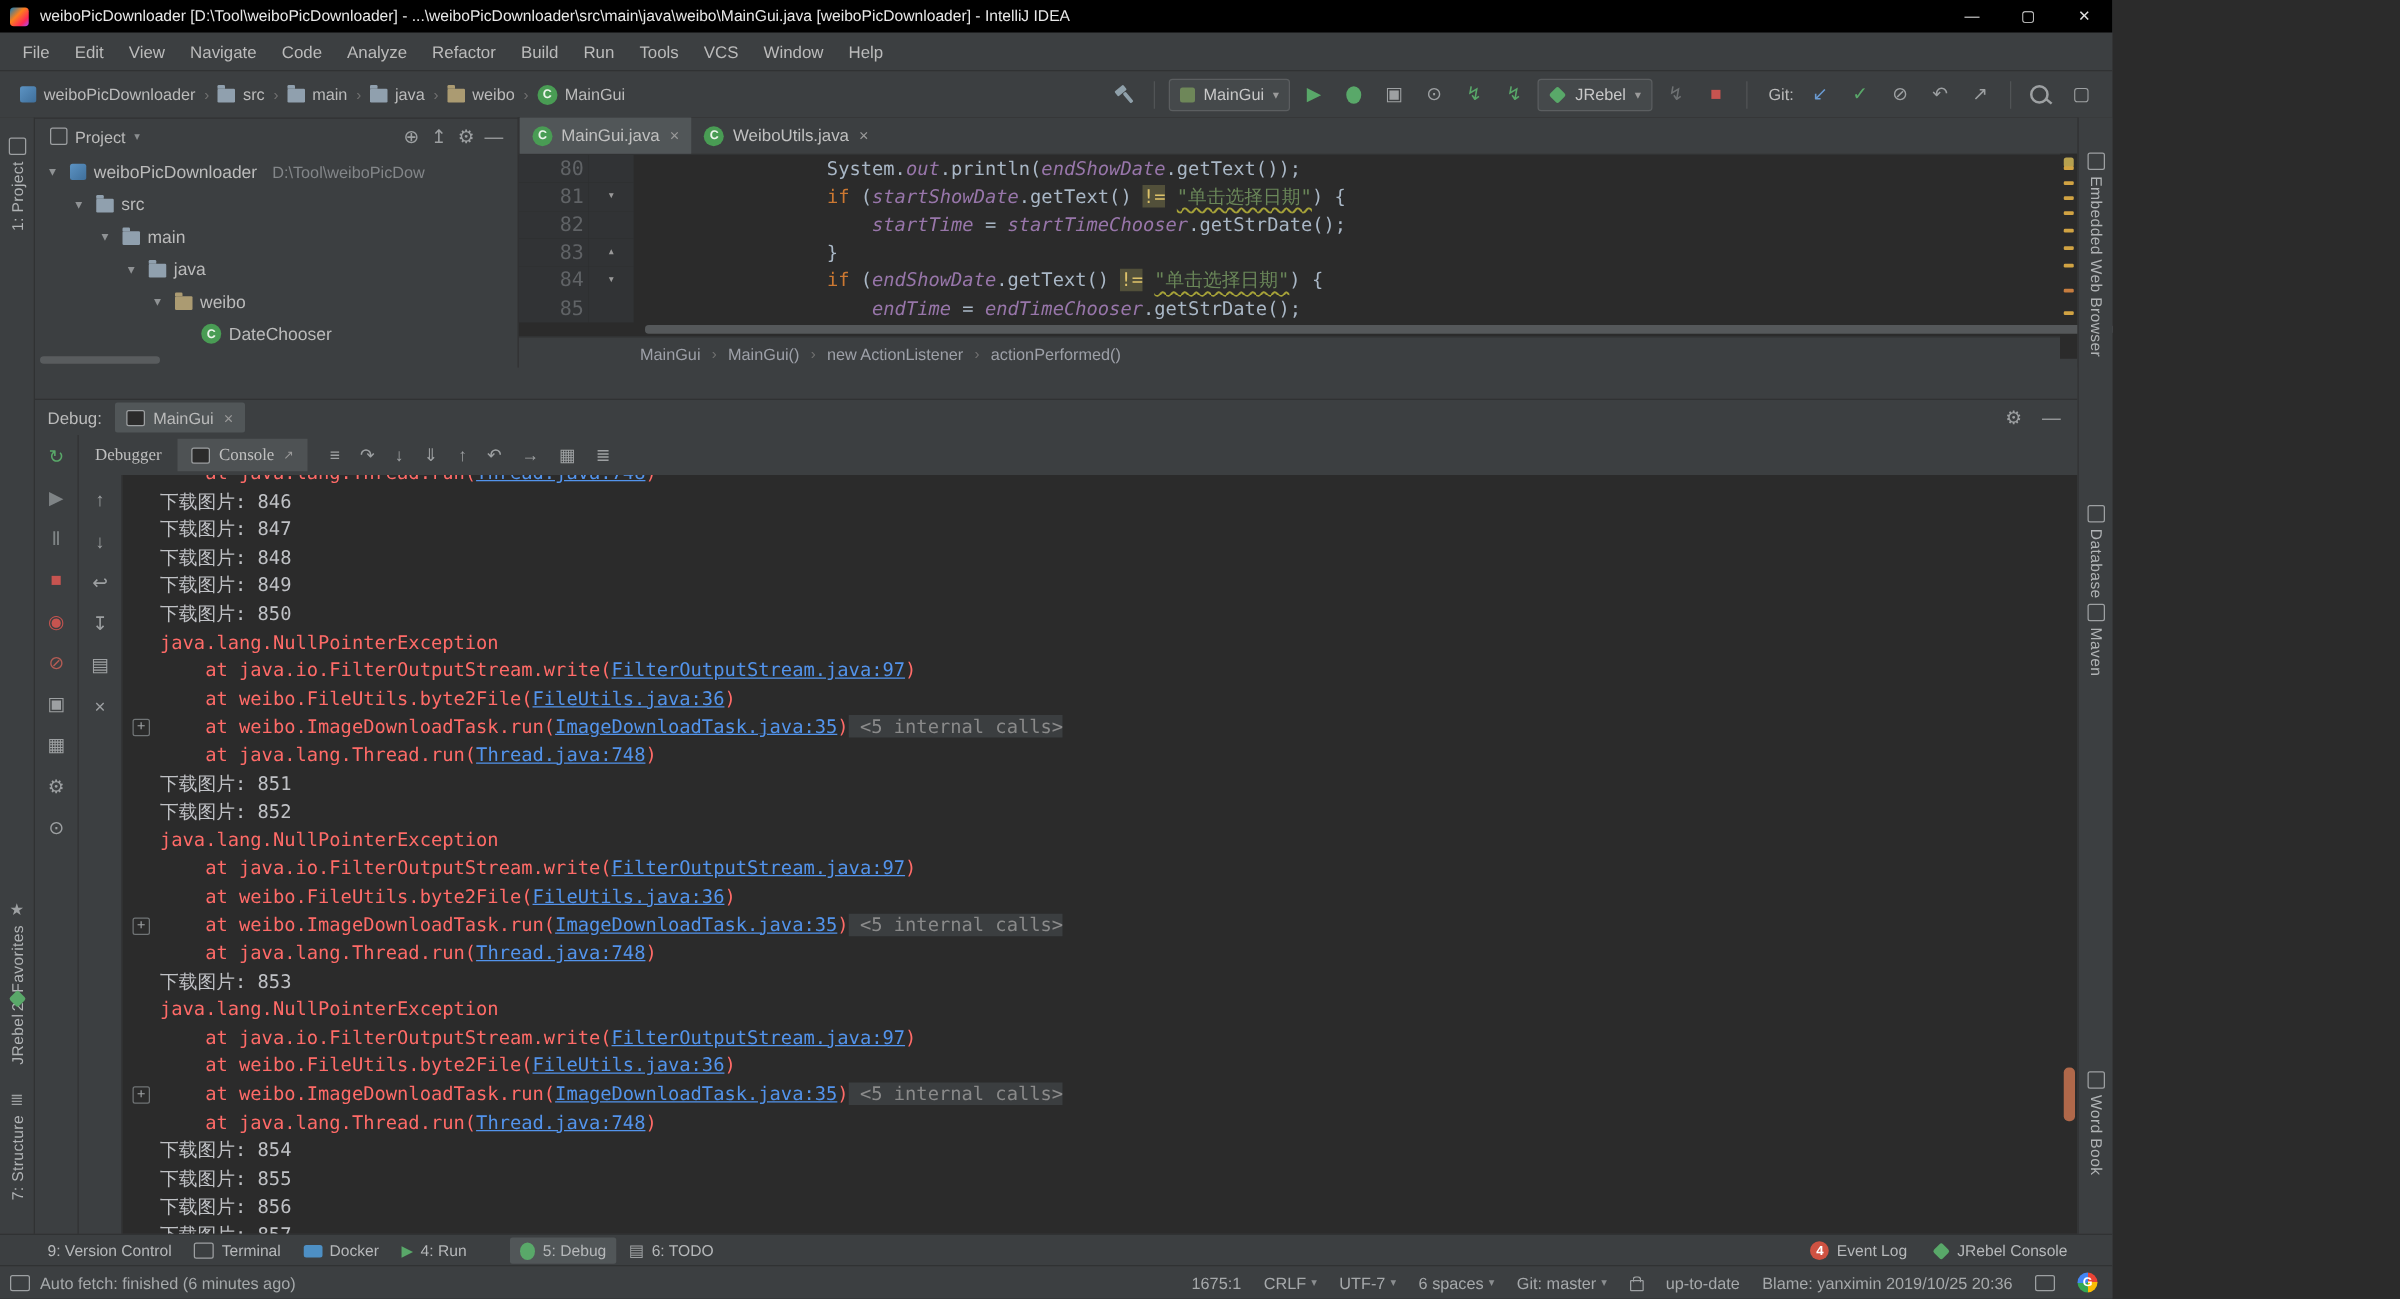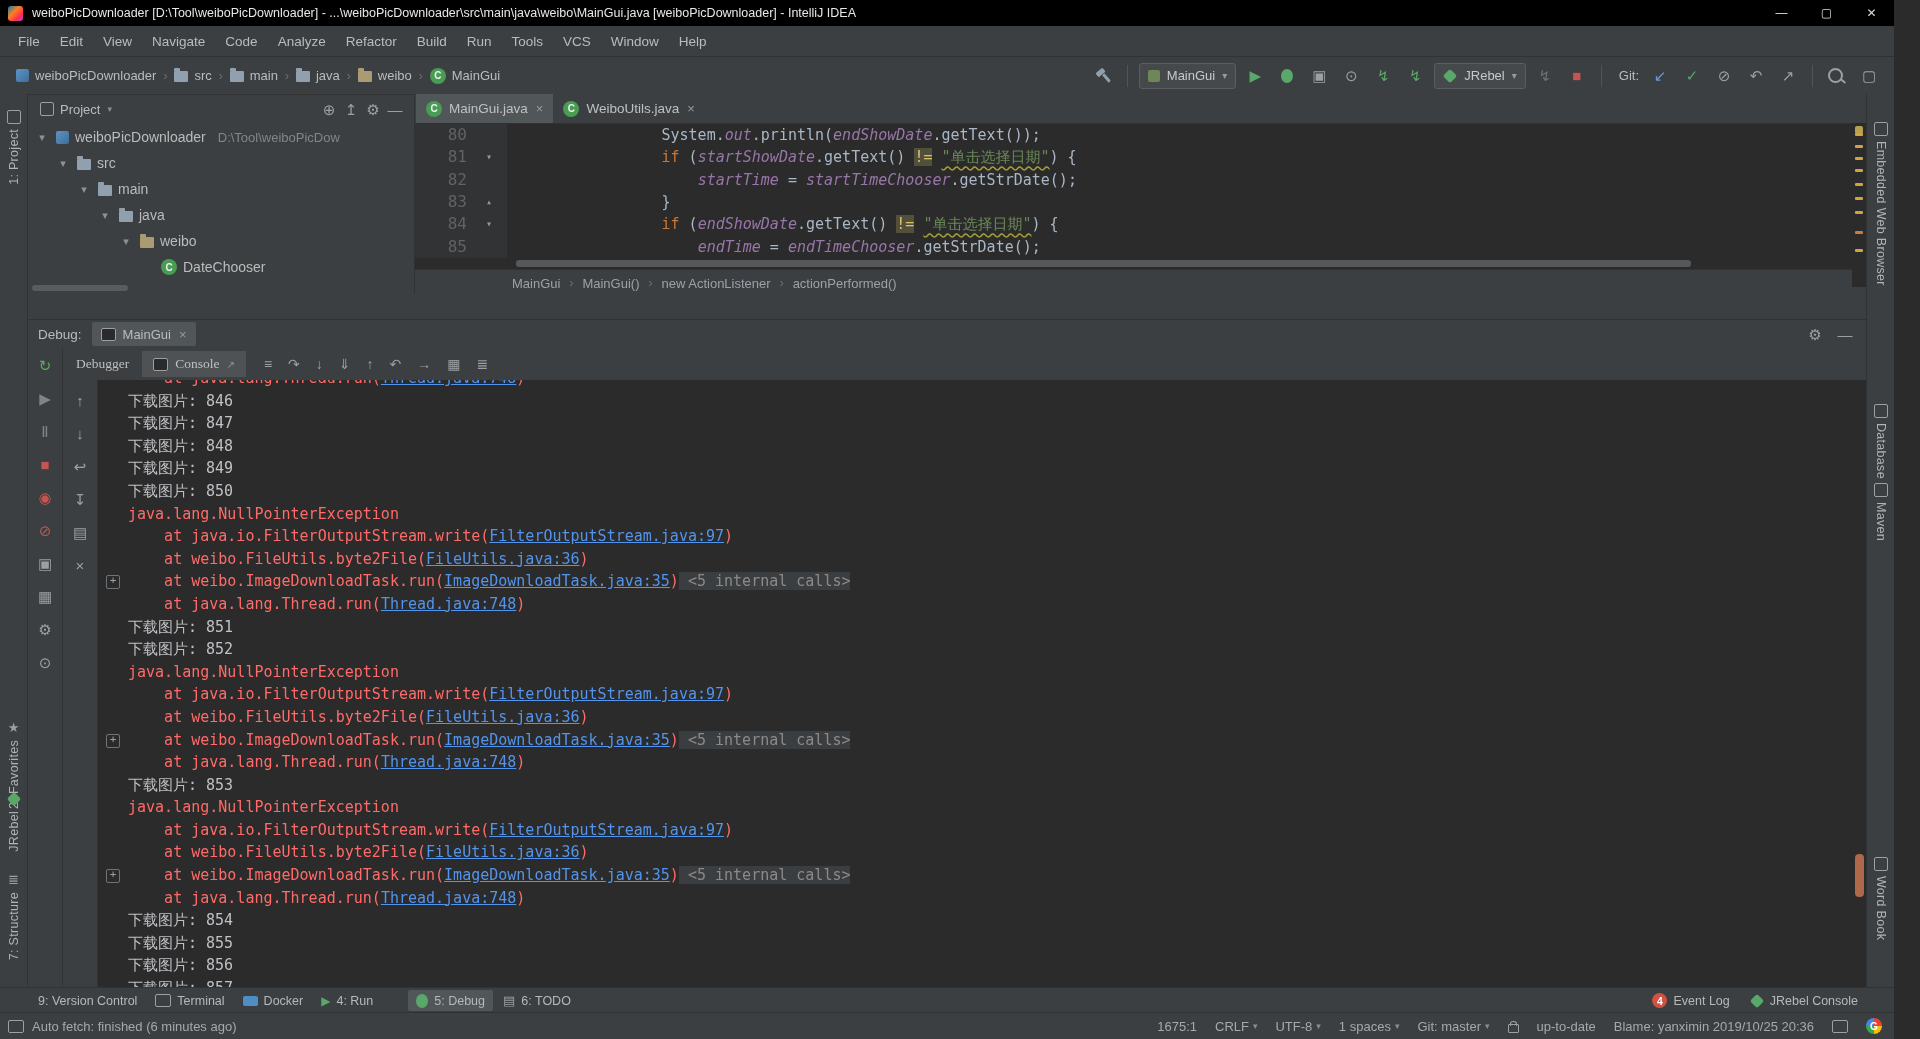--- a/index.html
+++ b/index.html
@@ -1,16 +1,16 @@
 <!DOCTYPE html>
 <html><head>
 <meta charset="utf-8">
 <style>
   html,body{margin:0;padding:0;background:#2b2b2b;}
-  #app{position:relative;width:1894px;height:1039px;background:#3c3f41;overflow:hidden;
+  #app{position:relative;width:1690px;height:1039px;background:#3c3f41;overflow:hidden;
        font-family:"Liberation Sans",sans-serif;color:#bbbbbb;user-select:none;}
 
   
   .titlebar{height:26px;background:#000;display:flex;align-items:center;color:#e8e8e8;font-size:12.5px;}
   .app-icon{width:15px;height:15px;margin:0 9px 0 8px;border-radius:3px;flex:none;
             background:linear-gradient(135deg,#0a7bbb 0%,#fc801d 40%,#fe2857 75%,#a34bfb 100%);}
   .tb-title{white-space:nowrap;overflow:hidden;}
   .win-controls{margin-left:auto;display:flex;height:100%;}
   .win-btn{width:45px;display:flex;align-items:center;justify-content:center;font-size:12px;color:#ddd;}
 
@@ -606,25 +606,25 @@
     <span>Auto fetch: finished (6 minutes ago)</span>
     <span class="sb-right" id="sbRight">
         <span class="sb-item">
           <span>1675:1</span>
         </span>
         <span class="sb-item">
           <span>CRLF</span>
           <span class="sb-dd">▾</span>
         </span>
         <span class="sb-item">
-          <span>UTF-8</span>
+          <span>UTF-7</span>
           <span class="sb-dd">▾</span>
         </span>
         <span class="sb-item">
-          <span>1 spaces</span>
+          <span>6 spaces</span>
           <span class="sb-dd">▾</span>
         </span>
         <span class="sb-item">
           <span>Git: master</span>
           <span class="sb-dd">▾</span>
         </span>
         <span class="sb-item">
           <span class="ic ic-lock"></span>
         </span>
         <span class="sb-item">

